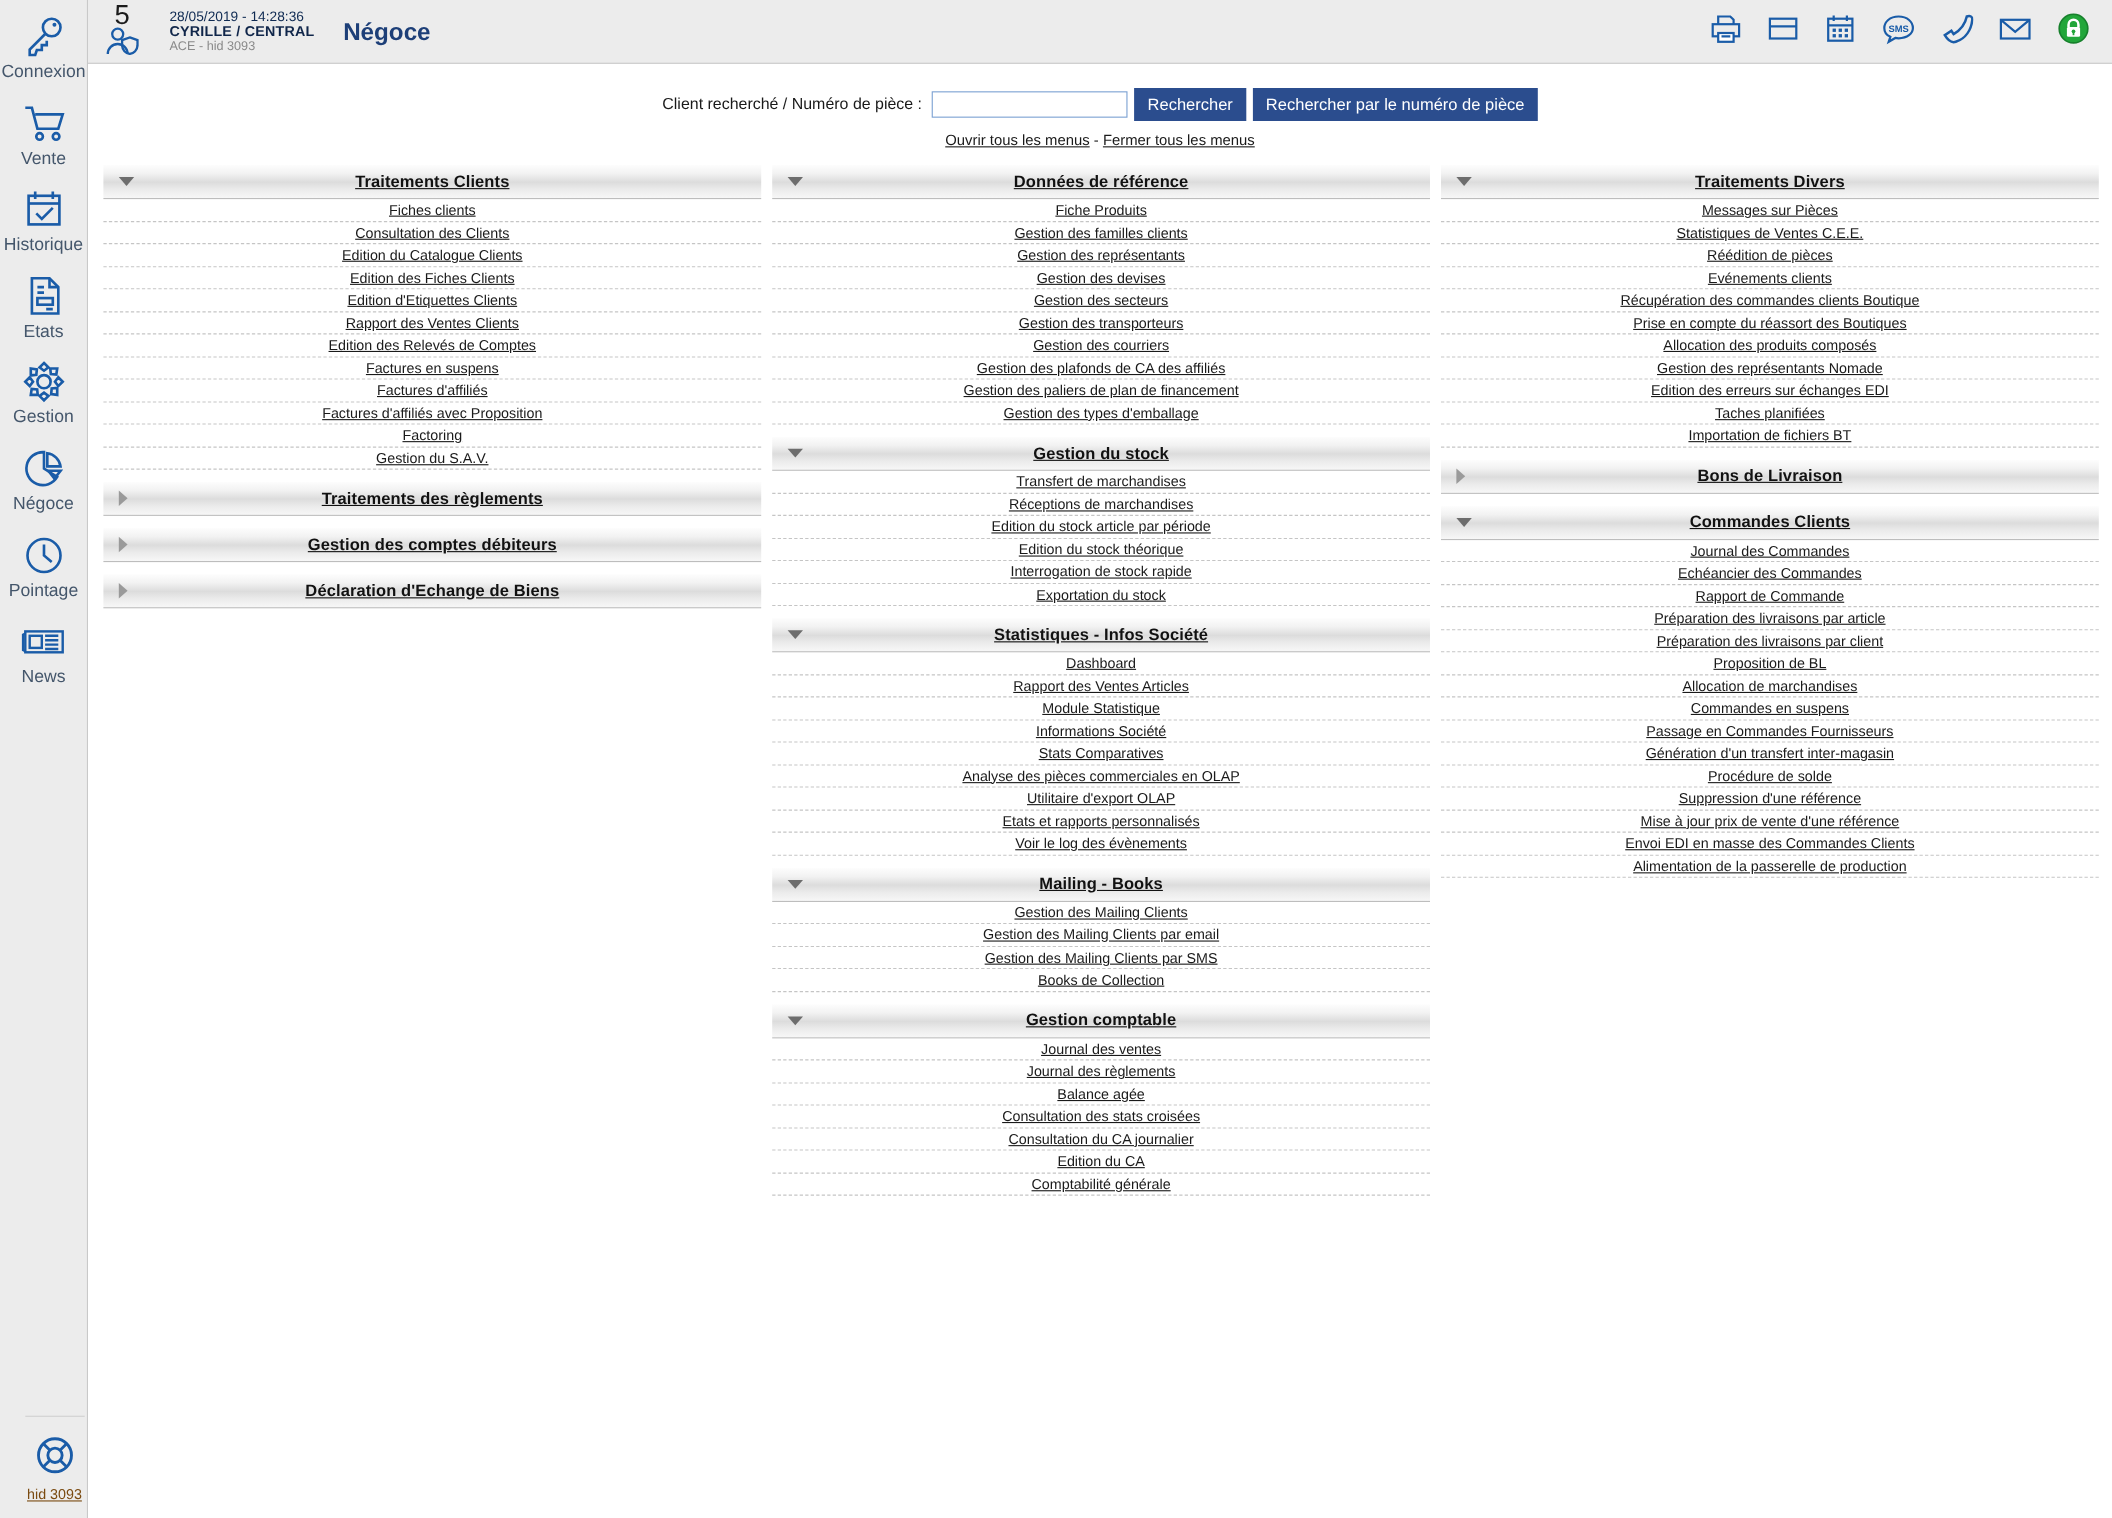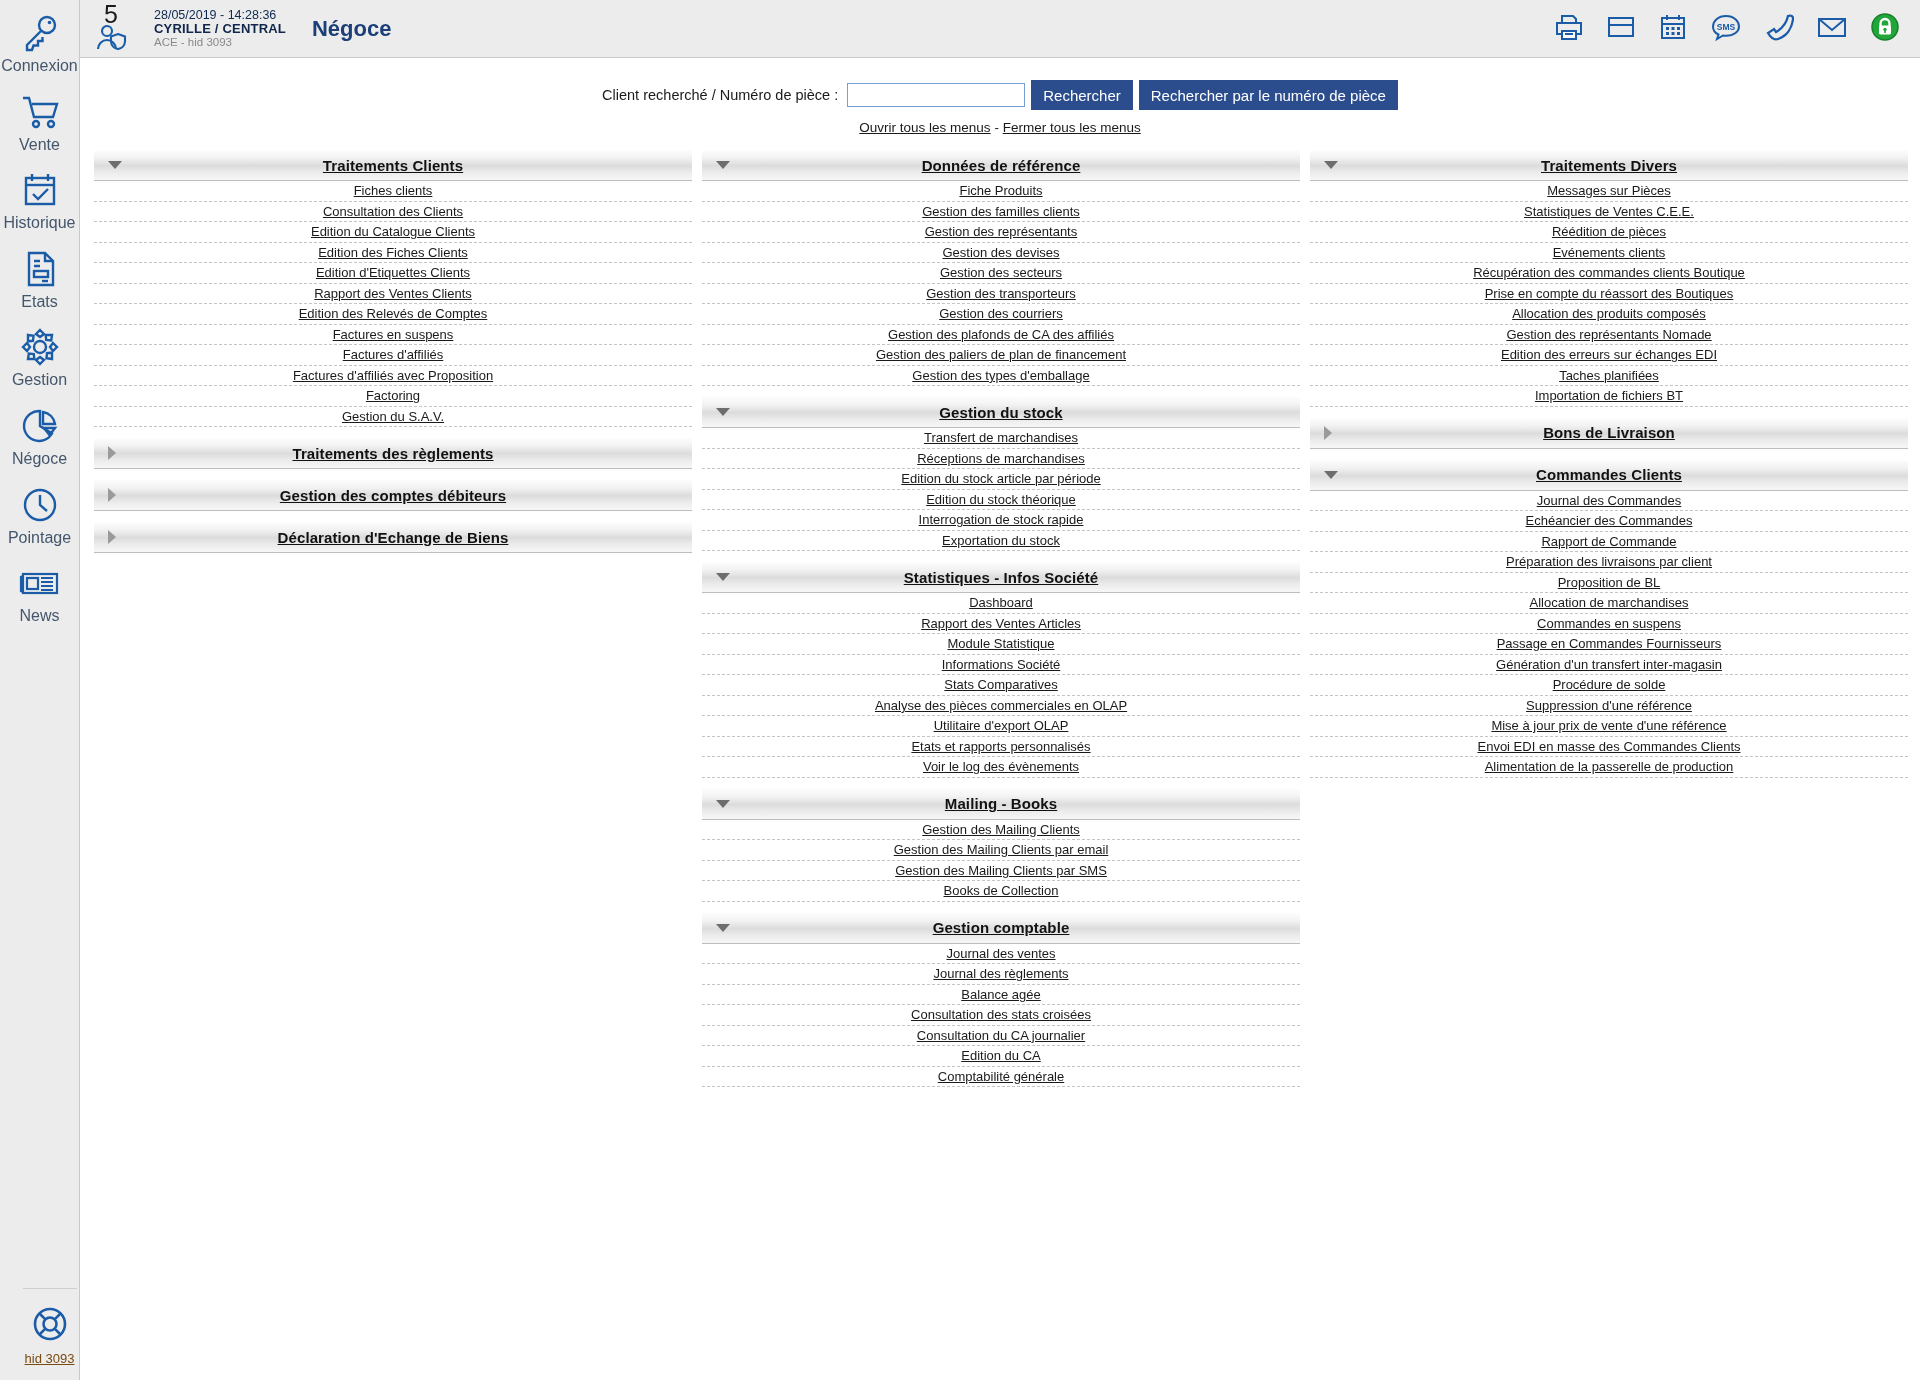--- a/index.html
+++ b/index.html
@@ -639,20 +639,23 @@
             <div class="mrow">
               <a>Journal des Commandes</a>
             </div>
             <div class="mrow">
               <a>Echéancier des Commandes</a>
             </div>
             <div class="mrow">
               <a>Rapport de Commande</a>
             </div>
             <div class="mrow">
+              <a>Préparation des livraisons par article</a>
+            </div>
+            <div class="mrow">
               <a>Préparation des livraisons par client</a>
             </div>
             <div class="mrow">
               <a>Proposition de BL</a>
             </div>
             <div class="mrow">
               <a>Allocation de marchandises</a>
             </div>
             <div class="mrow">
               <a>Commandes en suspens</a>

